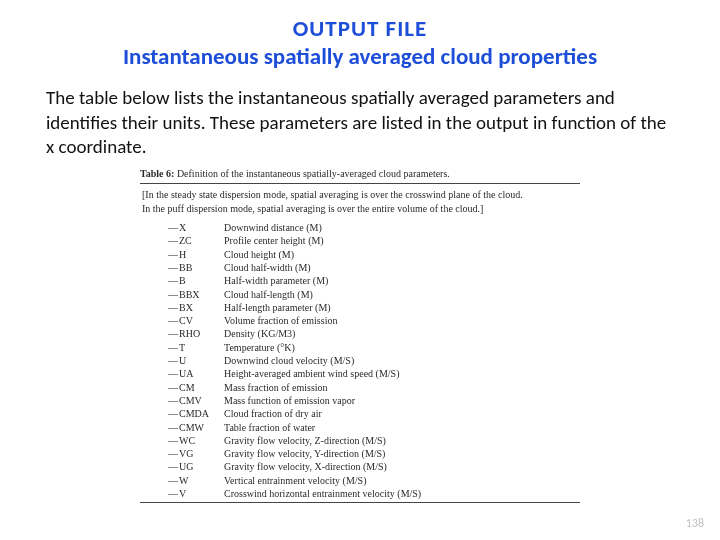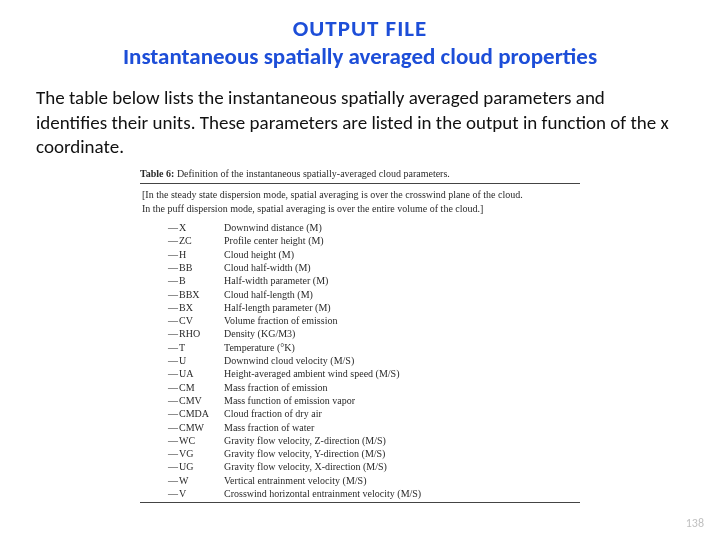--- a/index.html
+++ b/index.html
@@ -13,21 +13,21 @@
   }
   .title-block {
     text-align: center;
     padding: 14px 60px 6px 60px;
     color: #1d4ed8;
     font-weight: bold;
   }
   .title-line1 { font-size: 23px; letter-spacing: 1px; }
   .title-line2 { font-size: 23px; }
   .body-text {
-    padding: 10px 44px 6px 36px;
+    padding: 10px 44px 6px 46px;
     font-size: 19px;
     color: #111;
     line-height: 1.3;
     font-family: "Gill Sans", "Gill Sans MT", Calibri, sans-serif;
   }
   .table-wrap {
     width: 440px;
     margin: 0 auto;
     font-family: "Times New Roman", Georgia, serif;
     color: #2a2a2a;
@@ -146,21 +146,21 @@
       <div class="row">
         <div class="sym"><span class="dash">—</span><span>CMV</span></div>
         <div class="desc">Mass function of emission vapor</div>
       </div>
       <div class="row">
         <div class="sym"><span class="dash">—</span><span>CMDA</span></div>
         <div class="desc">Cloud fraction of dry air</div>
       </div>
       <div class="row">
         <div class="sym"><span class="dash">—</span><span>CMW</span></div>
-        <div class="desc">Mass fraction of water</div>
+        <div class="desc">Table fraction of water</div>
       </div>
       <div class="row">
         <div class="sym"><span class="dash">—</span><span>WC</span></div>
         <div class="desc">Gravity flow velocity, Z-direction (M/S)</div>
       </div>
       <div class="row">
         <div class="sym"><span class="dash">—</span><span>VG</span></div>
         <div class="desc">Gravity flow velocity, Y-direction (M/S)</div>
       </div>
       <div class="row">

